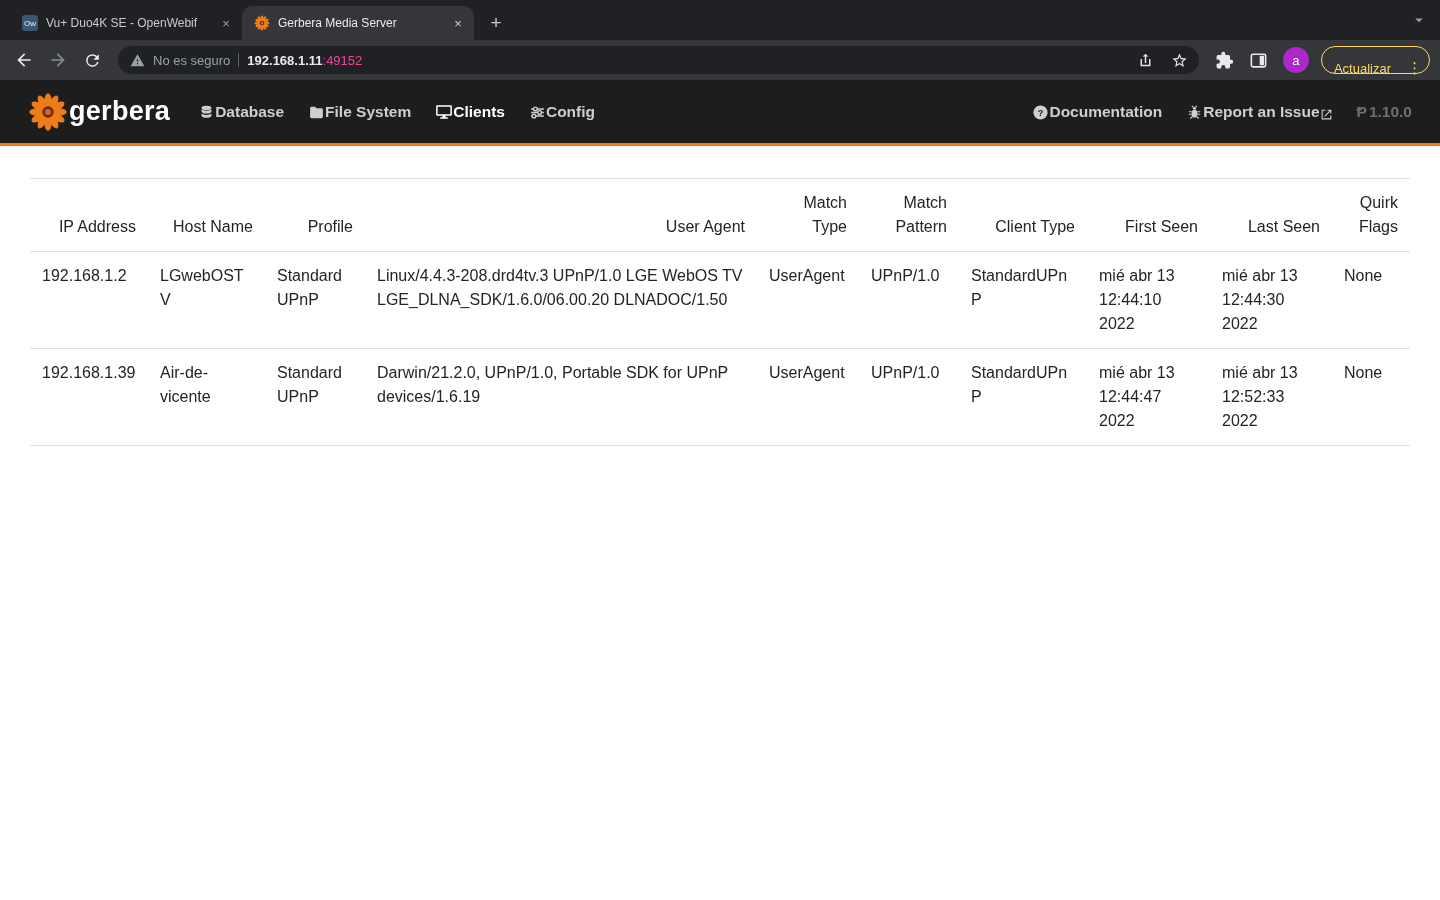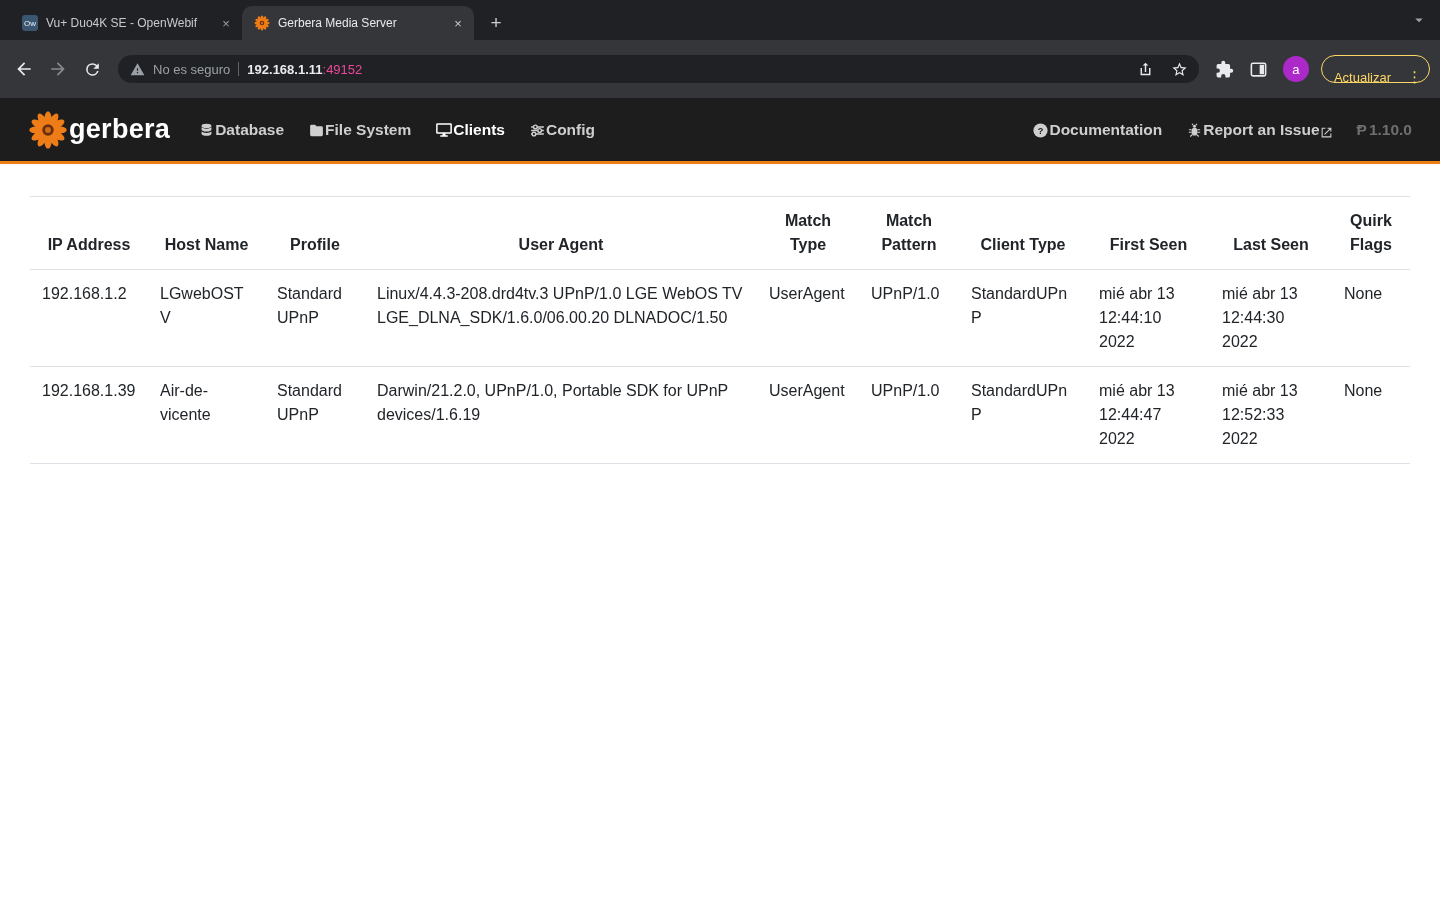--- a/index.html
+++ b/index.html
@@ -12,21 +12,21 @@
   .tab.active{background:#35363a;color:#e8eaed}
   .tab-title{flex:1;white-space:nowrap;overflow:hidden;text-overflow:ellipsis}
   .favicon-ow{width:16px;height:16px;border-radius:3px;background:#3b5671;color:#e8f0f8;font-size:8px;font-weight:normal;display:flex;align-items:center;justify-content:center;flex:0 0 16px}
   .favicon-wrap{width:16px;height:16px;flex:0 0 16px;display:flex;align-items:center;justify-content:center}
   .tab-close{width:16px;height:16px;border-radius:50%;display:flex;align-items:center;justify-content:center;font-size:13px;color:#9aa0a6}
   .tab.active .tab-close{color:#c8cace}
   .newtab{width:28px;height:28px;margin:0 0 3px 8px;border-radius:50%;display:flex;align-items:center;justify-content:center;color:#c8cace;font-size:19px}
   .strip-chevron{position:absolute;right:12px;top:11px}
 
   
-  .toolbar{height:58px;background:#35363a;display:flex;align-items:center;padding:0 10px;gap:6px}
+  .toolbar{height:40px;background:#35363a;display:flex;align-items:center;padding:0 10px;gap:6px}
   .tool-btn{width:28px;height:28px;border-radius:50%;display:flex;align-items:center;justify-content:center;flex:0 0 auto}
   .omnibox{flex:1;height:28px;background:#202124;border-radius:14px;margin:0 6px;display:flex;align-items:center;padding:0 6px 0 12px;gap:8px;font-size:13px;color:#9aa0a6}
   .omni-spacer{flex:1}
   .omni-divider{width:1px;height:14px;background:#5f6368}
   .url{color:#e8eaed;font-weight:bold;white-space:nowrap}
   .url-port{color:#ec4899;font-weight:normal}
   .omni-btn{width:26px;height:26px;border-radius:50%;display:flex;align-items:center;justify-content:center}
   .avatar{width:26px;height:26px;border-radius:50%;background:#ab29c9;color:#fff;font-size:13px;display:flex;align-items:center;justify-content:center;margin:0 4px}
   .update-pill{height:28px;border:1.5px solid #fdd663;border-radius:14px;color:#fdd663;font-size:13px;display:flex;align-items:center;padding:16px 7px 0 12px;gap:16px;margin-left:2px;white-space:nowrap}
   .pill-dots{font-size:15px;color:#fdd663}
@@ -37,21 +37,21 @@
   .brand-text{color:#fff;font-size:27px;font-weight:bold;letter-spacing:.3px}
   .nav-item{display:flex;align-items:flex-end;margin-right:24px;color:#cfcfcf;font-size:15.5px;font-weight:600}
   .nav-item.active{color:#fff}
   .nav-right{margin-left:auto;display:flex;align-items:center;gap:24px}
   .nav-right .nav-item{margin-right:0}
   .version{color:#6f6f6f;font-size:15.5px;font-weight:600;display:flex;align-items:center;gap:2px}
 
   
   .content{padding:32px 30px 0;background:#fff}
   table{width:100%;border-collapse:collapse;color:#212529;font-size:16px;line-height:1.5;table-layout:fixed}
-  th{text-align:center;vertical-align:bottom;font-weight:bold;padding:12px;border-top:1px solid #dee2e6;border-bottom:1px solid #dee2e6}
+  th{text-align:right;vertical-align:bottom;font-weight:normal;padding:12px;border-top:1px solid #dee2e6;border-bottom:1px solid #dee2e6}
   td{vertical-align:top;padding:12px;border-bottom:1px solid #dee2e6;overflow-wrap:break-word}
 </style>
 </head>
 <body>
 
 <div class="tabstrip">
   <div class="tab">
     <span class="favicon-ow">Ow</span>
     <span class="tab-title">Vu+ Duo4K SE - OpenWebif</span>
     <span class="tab-close">×</span>

